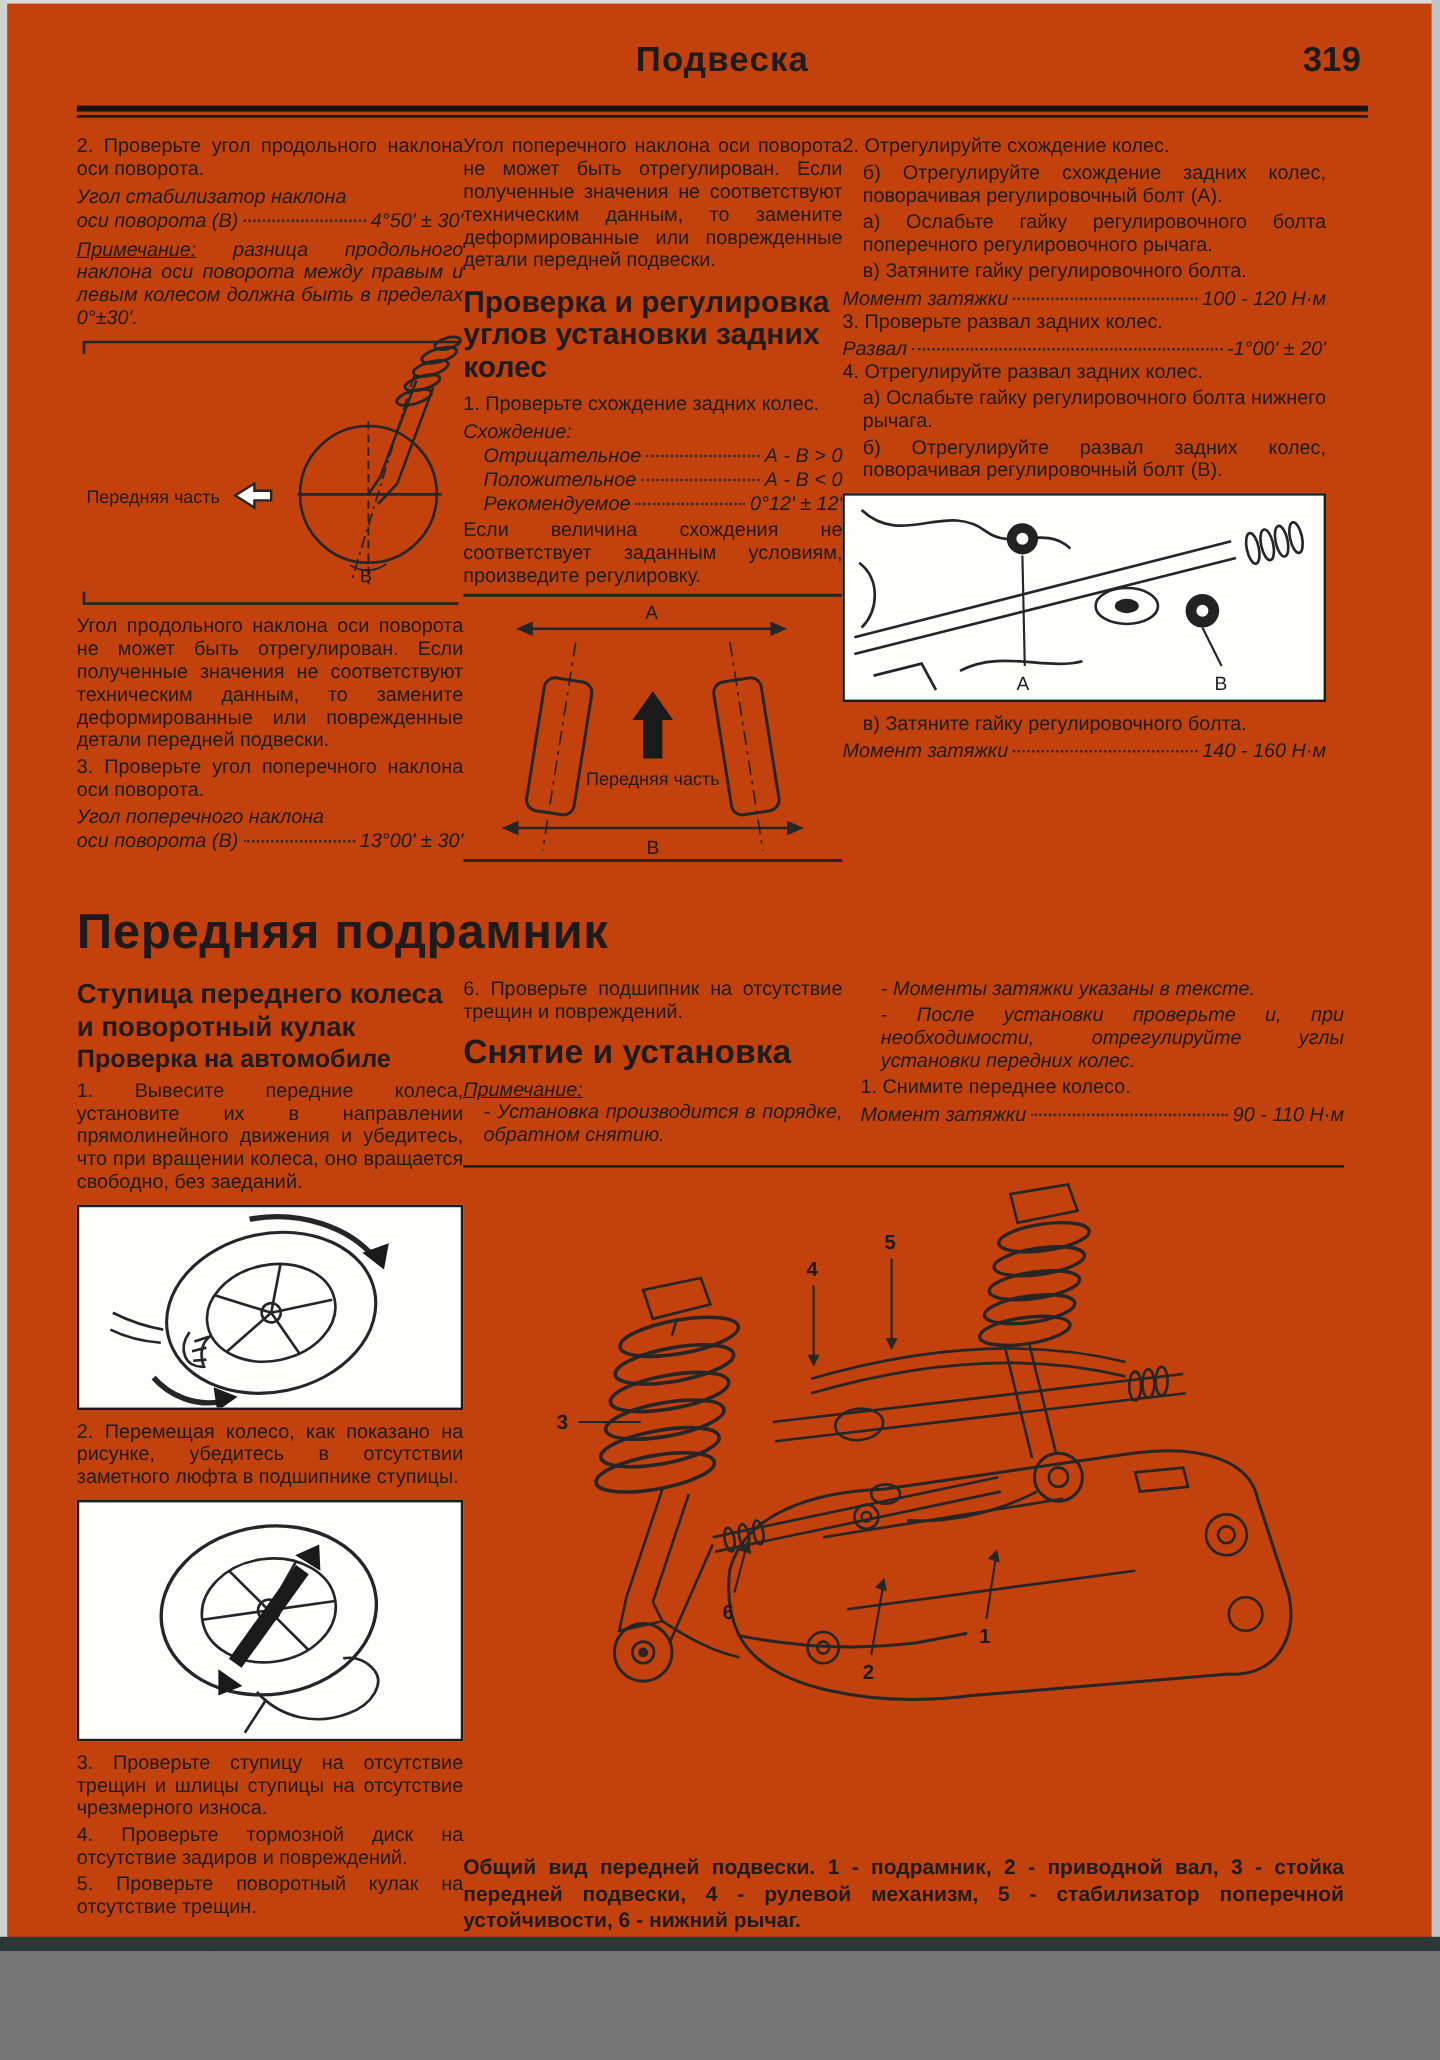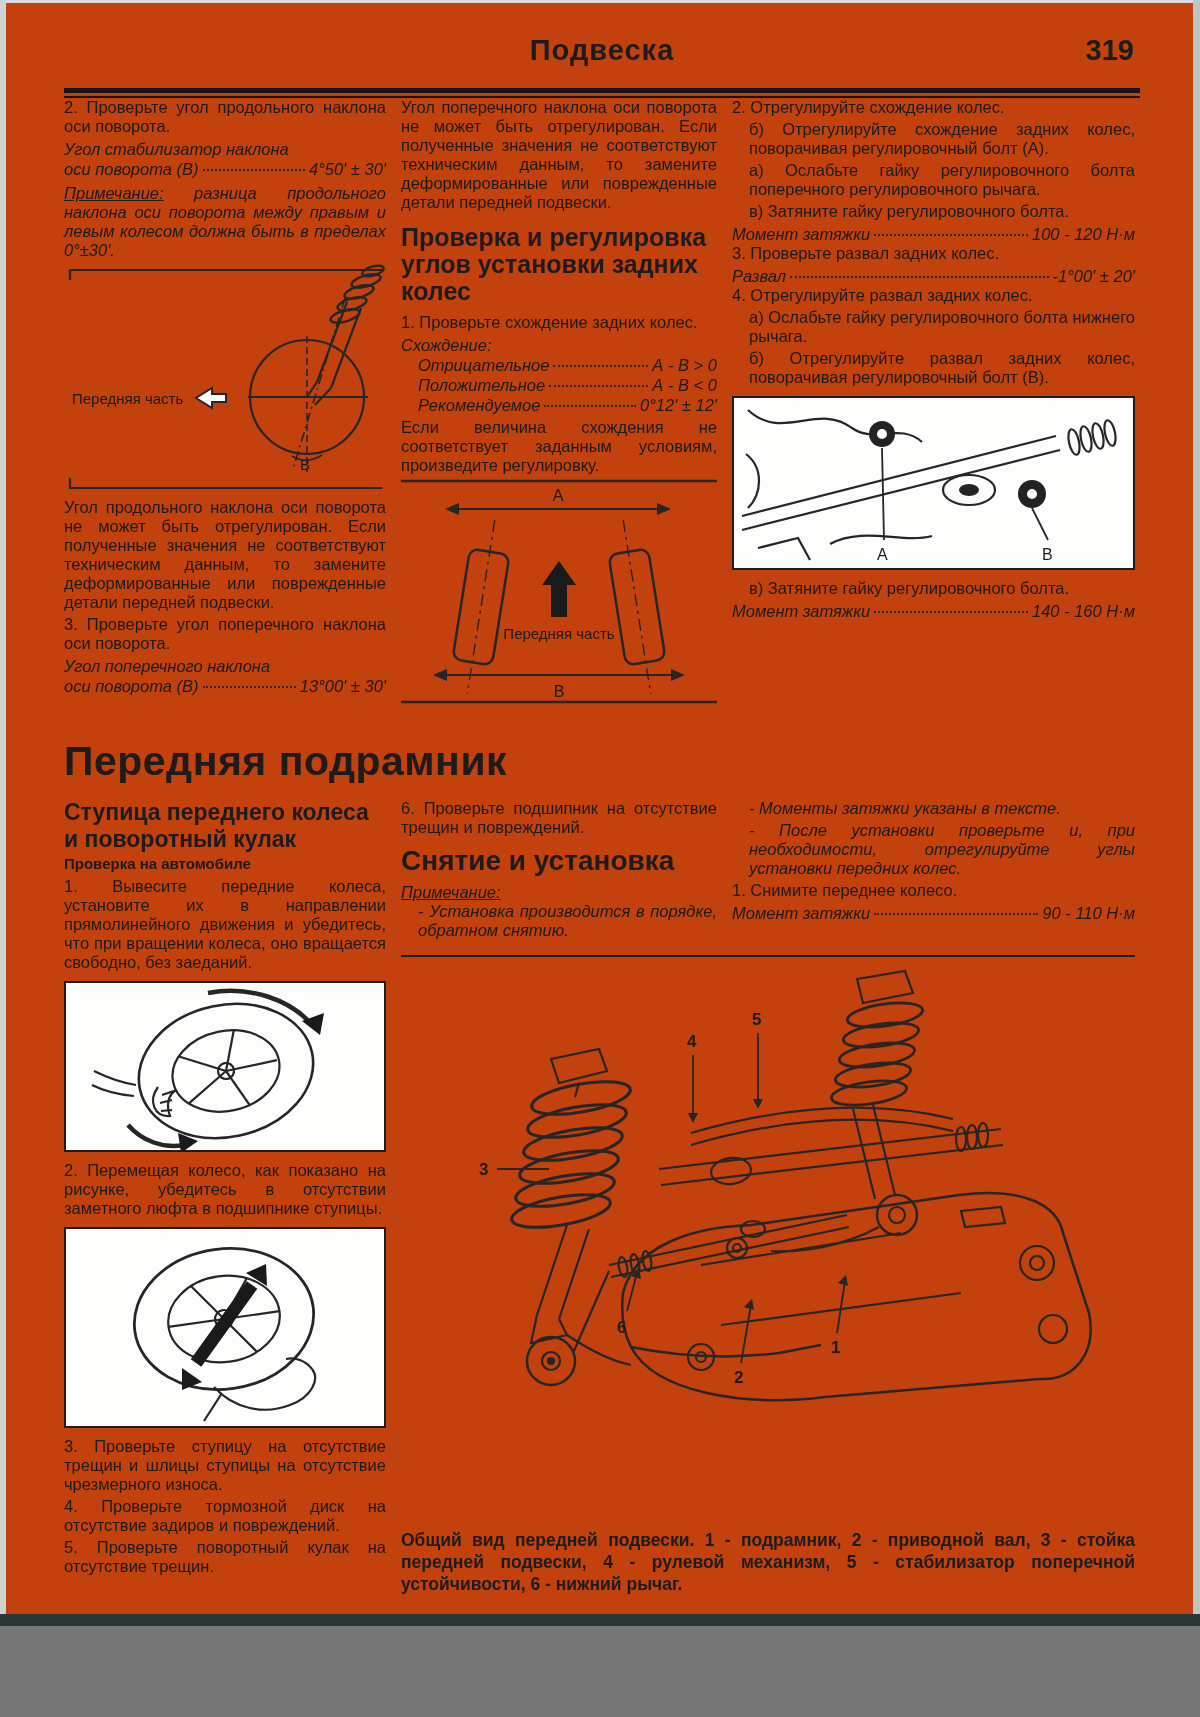--- a/index.html
+++ b/index.html
@@ -7,35 +7,35 @@
         font-family:"Liberation Sans",sans-serif;color:#1c1c1c;}
   .edge-t{position:absolute;left:0;right:0;top:0;height:3px;background:#d8dbda;}
   .edge-l{position:absolute;left:0;top:0;bottom:0;width:6px;background:#cfd3d2;}
   .edge-r{position:absolute;right:0;top:0;bottom:0;width:7px;background:#c0c5c4;}
   .bbar{position:absolute;left:0;right:0;bottom:0;height:12px;background:#2b3837;}
   .content{position:absolute;left:64px;top:34px;width:1076px;}
   .hdr{position:relative;height:46px;}
   .hdr .title{position:absolute;left:0;right:0;text-align:center;font-size:29px;font-weight:700;letter-spacing:1px;}
   .hdr .pnum{position:absolute;right:6px;top:0;font-size:29px;font-weight:700;}
   .rule{height:3px;border-top:5px solid #151515;border-bottom:2px solid #151515;margin-top:8px;}
-  .cols{display:flex;gap:15px;}
+  .cols{display:flex;margin-top:15px;}
   .c1{width:322px;flex:none;}
   .c2{width:316px;flex:none;}
   .c3{width:403px;flex:none;}
   p.b{margin:0 0 3px;font-size:16.5px;line-height:19px;text-align:justify;}
   .it{font-style:italic;}
   .ind{padding-left:17px;}
   .specline{display:flex;align-items:baseline;font-style:italic;font-size:16.5px;line-height:20px;}
   .specline .lead{flex:1;min-width:18px;border-bottom:2.4px dotted #2b2b2b;margin:0 4px;transform:translateY(-4px);}
   .specline .val{white-space:nowrap;}
   .note-head{font-style:italic;text-decoration:underline;}
   h2.sec{font-size:25px;line-height:27px;font-weight:700;margin:12px 0 8px;}
   h1.big{font-size:41px;font-weight:700;margin:30px 0 14px;letter-spacing:.5px;}
   h3.sub{font-size:23px;line-height:27px;font-weight:700;margin:0 0 2px;}
-  h4.sub2{font-size:15px;font-weight:700;margin:2px 0 5px;}
+  h4.sub2{font-size:21px;font-weight:700;margin:2px 0 5px;}
   h3.rem{font-size:28px;font-weight:700;margin:8px 0 6px;}
   .figbox{border:2.5px solid #1c1c1c;margin:9px 0;background:#fdfdfc;}
   .figplain{margin:4px 0;}
   svg{display:block;}
   svg text{font-family:"Liberation Sans",sans-serif;fill:#1c1c1c;}
   .s2{stroke:#262626;fill:none;stroke-width:2.2;}
   .s3{stroke:#262626;fill:none;stroke-width:3;}
   .right-area{width:734px;flex:none;}
   .row2{display:flex;gap:15px;justify-content:flex-end;}
   .c2b{width:316px;flex:none;}

